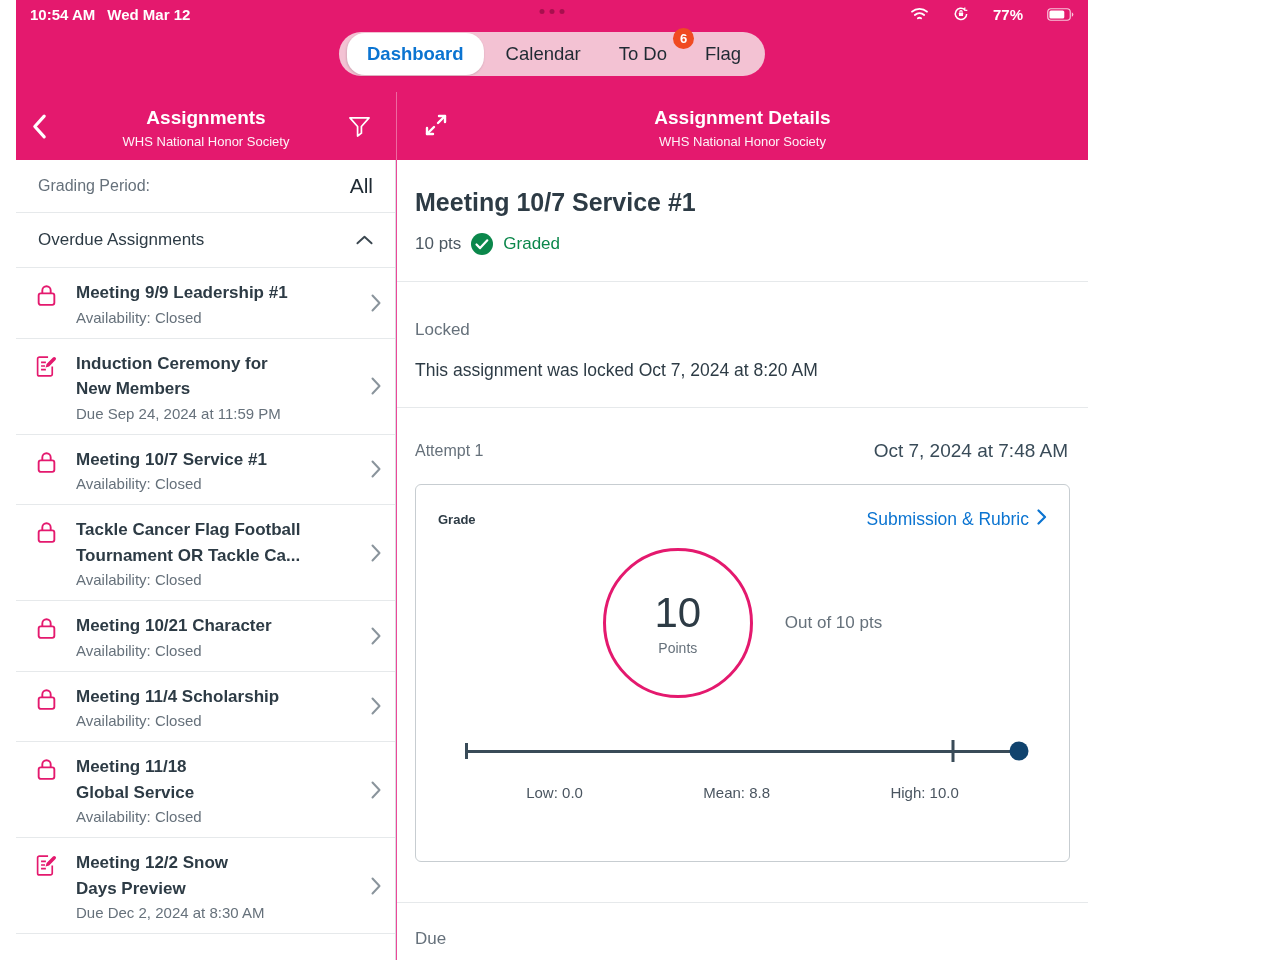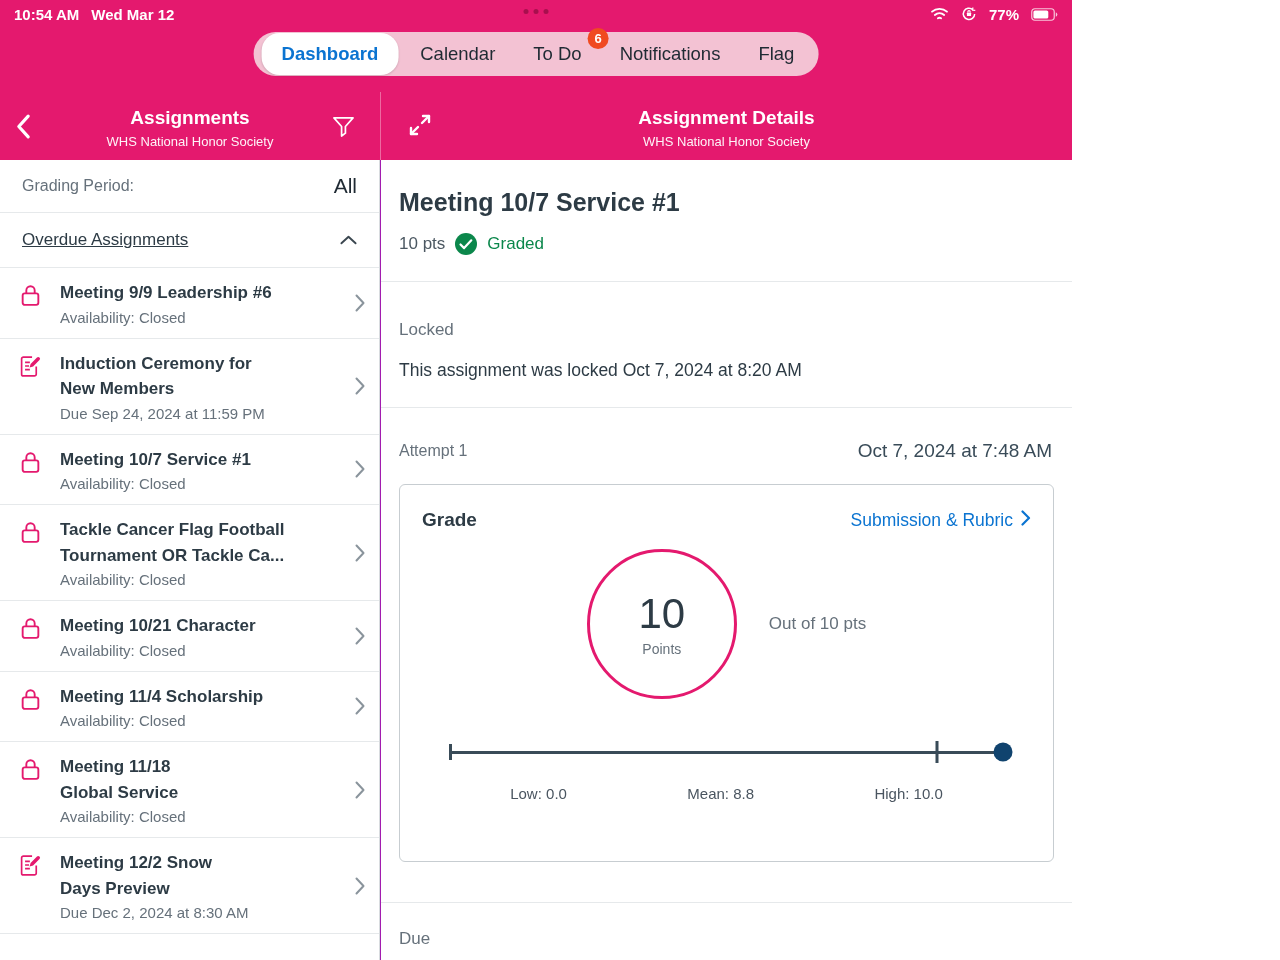--- a/index.html
+++ b/index.html
@@ -1,26 +1,26 @@
 <!DOCTYPE html>
 <html style="--pink: #E4196E; --nav_pill_bg: #F3C2D3; --blue: #0B74D1; --green: #0B874B; --badge_red: #F04A21; --dark_text: #2D3B45; --gray_text: #66717B; --stat_line: #394B58; --stat_dot: #10436E;"><head>
 <meta charset="utf-8">
 <style>
   * { box-sizing: border-box; margin: 0; padding: 0; }
   html,body { background:#fff; font-family:"Liberation Sans", sans-serif; }
-  .screen { position:relative; width:1072px; height:960px; background:#a21caf; overflow:hidden; }
+  .screen { position:relative; width:1072px; height:960px; background:#ec4899; overflow:hidden;margin-left:16px; }
 
   
   .pink-header { position:absolute; top:0; left:0; width:100%; height:160px; background:var(--pink,#E4196E); }
   .header-vdiv { position:absolute; top:92px; left:380px; width:1px; height:68px; background:rgba(255,255,255,0.35); }
 
   
   .statusbar { position:absolute; top:0; left:0; right:0; height:28px; display:flex; align-items:center; padding:0 14px; color:#fff; font-size:15px; font-weight:600; }
   .status-left { display:flex; gap:12px; align-items:center; }
-  .status-right { margin-left:auto; display:flex; gap:12px; align-items:center; }
+  .status-right { margin-left:auto; display:flex; gap:24px; align-items:center; }
   .home-dots { position:absolute; top:9px; left:50%; transform:translateX(-50%); display:flex; gap:5px; }
   .home-dots i { width:5px; height:5px; border-radius:50%; background:rgba(70,0,25,0.38); }
 
   
   .nav-pill { position:absolute; top:32px; left:50%; transform:translateX(-50%); height:44px; background:var(--nav_pill_bg,#F3C2D3); border-radius:22px; display:flex; align-items:center; padding:0 8px; gap:6px; }
   .nav-tab { position:relative; font-size:18.5px; color:#1F2A33; padding:8px 16px; cursor:default; white-space:nowrap; }
   .nav-tab.active { background:#fff; border-radius:18px; color:var(--blue,#0B74D1); font-weight:700; padding:10px 20px; box-shadow:0 1px 2px rgba(0,0,0,0.12); }
   .badge { position:absolute; top:-7px; right:-11px; min-width:21px; height:21px; border-radius:11px; background:var(--badge_red,#F04A21); color:#fff; font-size:13px; font-weight:600; display:flex; align-items:center; justify-content:center; padding:0 5px; }
 
   
@@ -32,21 +32,21 @@
   .hdr-titles { position:absolute; left:50px; right:50px; top:13px; text-align:center; }
   .panel-title { font-size:19px; font-weight:700; line-height:1.2; }
   .panel-subtitle { font-size:13px; margin-top:4px; color:rgba(255,255,255,0.95); }
 
   
   .left-body { position:absolute; top:160px; left:0; width:380px; bottom:0; background:#fff; border-right:1px solid #D8DCDF; overflow:hidden; }
   .grading-row { height:53px; display:flex; align-items:center; padding:9px 22px; border-bottom:1px solid #E6E9EB; }
   .grading-label { font-size:16px; color:var(--gray_text,#66717B); }
   .grading-value { margin-left:auto; font-size:21px; color:#1F2A33; }
   .section-row { height:55px; display:flex; align-items:center; padding:0 22px; border-bottom:1px solid #E6E9EB; }
-  .section-label { font-size:17px; color:var(--dark_text,#2D3B45);text-decoration:underline; }
+  .section-label { font-size:17px; color:var(--dark_text,#2D3B45); }
   .collapse-icon { margin-left:auto; display:flex; }
 
   .assignment-row { display:flex; align-items:center; padding:12px 14px 12px 0; border-bottom:1px solid #E6E9EB; }
   .icon-col { width:60px; display:flex; justify-content:center; align-self:flex-start; padding-top:4px; flex:0 0 60px; }
   .row-text { flex:1; min-width:0; }
   .row-title { font-size:17px; font-weight:700; color:var(--dark_text,#2D3B45); line-height:1.5; white-space:pre-line; }
   .row-sub { font-size:15px; color:var(--gray_text,#66717B); margin-top:3px; }
   .row-chevron { margin-left:8px; display:flex; align-self:center; }
 
   
@@ -60,21 +60,21 @@
   .div2 { margin-top:26px; }
   .div3 { margin-top:40px; }
   .locked-label { margin:38px 18px 0; font-size:17px; color:var(--gray_text,#66717B); }
   .locked-msg { margin:20px 18px 0; font-size:17.5px; color:var(--dark_text,#2D3B45); }
   .attempt-row { display:flex; align-items:center; margin:32px 20px 0 18px; }
   .attempt-label { font-size:16px; color:var(--gray_text,#66717B); }
   .attempt-date { margin-left:auto; font-size:19px; color:#394B58; }
 
   .grade-card { margin:22px 18px 0; border:1px solid #C7CDD1; border-radius:6px; height:378px; background:#fff; }
   .card-head { display:flex; align-items:center; padding:24px 22px 0; }
-  .grade-label { font-size:19px; font-weight:600; color:var(--dark_text,#2D3B45); }
+  .grade-label { font-size:13px; font-weight:600; color:var(--dark_text,#2D3B45); }
   .rubric-link { margin-left:auto; display:flex; align-items:flex-start; gap:8px; color:var(--blue,#0B74D1); font-size:17.5px; cursor:pointer; }
   .score-row { display:flex; align-items:center; justify-content:center; gap:32px; margin-top:18px; }
   .score-circle { width:150px; height:150px; border:3px solid var(--pink,#E4196E); border-radius:50%; display:flex; flex-direction:column; align-items:center; justify-content:center; }
   .score-num { font-size:42px; color:var(--dark_text,#2D3B45); line-height:1.1; }
   .score-cap { font-size:14px; color:var(--gray_text,#66717B); margin-top:3px; }
   .out-of { font-size:17px; color:var(--gray_text,#66717B); }
 
   .stat-line-wrap { position:relative; height:22px; margin:42px 50px 0; }
   .stat-track { position:absolute; left:0; right:0; top:9.5px; height:3px; background:var(--stat_line,#394B58); border-radius:2px; }
   .stat-cap { position:absolute; left:-1px; top:3px; width:3px; height:16px; background:var(--stat_line,#394B58); }
@@ -138,24 +138,20 @@
     <div class="nav-tab">
       <span class="tab-label">Calendar</span>
       
     </div>
 
     <div class="nav-tab">
       <span class="tab-label">To Do</span>
       <span class="badge">6</span>
     </div>
 
-    <div class="nav-tab">
-      <span class="tab-label">Notifications</span>
-      
-    </div>
 
     <div class="nav-tab">
       <span class="tab-label">Flag</span>
       
     </div>
   </div>
 
   <div class="left-header">
     <div class="back-btn">
       <svg width="15" height="27" viewBox="0 0 16 28" fill="none" stroke="#fff" stroke-width="3.4" stroke-linecap="round" stroke-linejoin="round">
@@ -206,21 +202,21 @@
       <span class="icon-col">
         <span style="display:flex;">
           <svg width="21" height="23" viewBox="0 0 20 22" fill="none" stroke="#E4196E" stroke-width="1.8" stroke-linejoin="round">
             <rect x="2.5" y="9" width="15" height="11" rx="2"></rect>
             <path d="M6 9 V6.2 a4 4 0 0 1 8 0 V9"></path>
           </svg>
         </span>
 
       </span>
       <span class="row-text">
-        <div class="row-title">Meeting 9/9 Leadership #6</div>
+        <div class="row-title">Meeting 9/9 Leadership #1</div>
         <div class="row-sub">Availability: Closed</div>
       </span>
       <span class="row-chevron">
         <svg width="10" height="18" viewBox="0 0 10 18" fill="none" stroke="#8A949C" stroke-width="2" stroke-linecap="round" stroke-linejoin="round">
               <path d="M1.5 1.5 L8.5 9 L1.5 16.5"></path>
             </svg>
       </span>
     </div>
 
     <div class="assignment-row">

